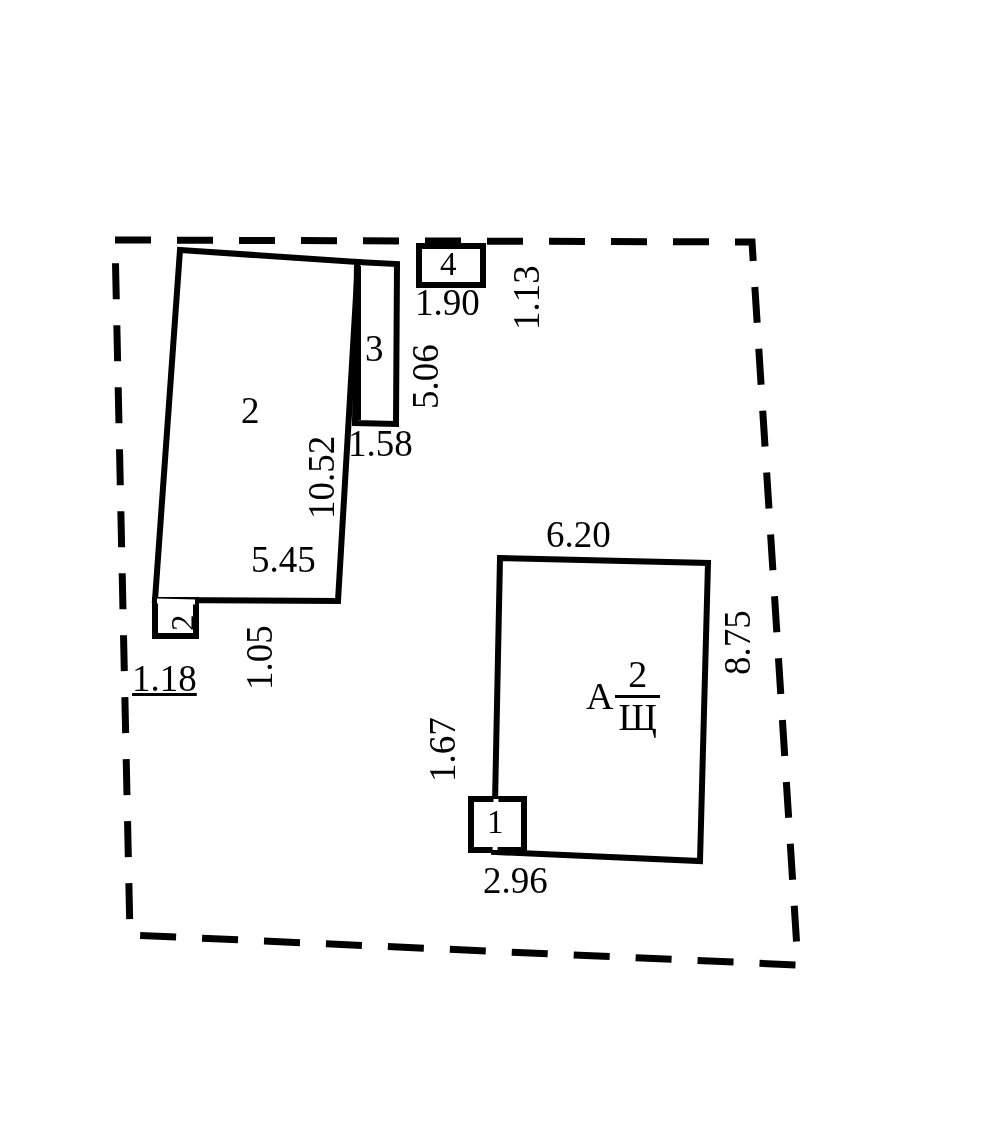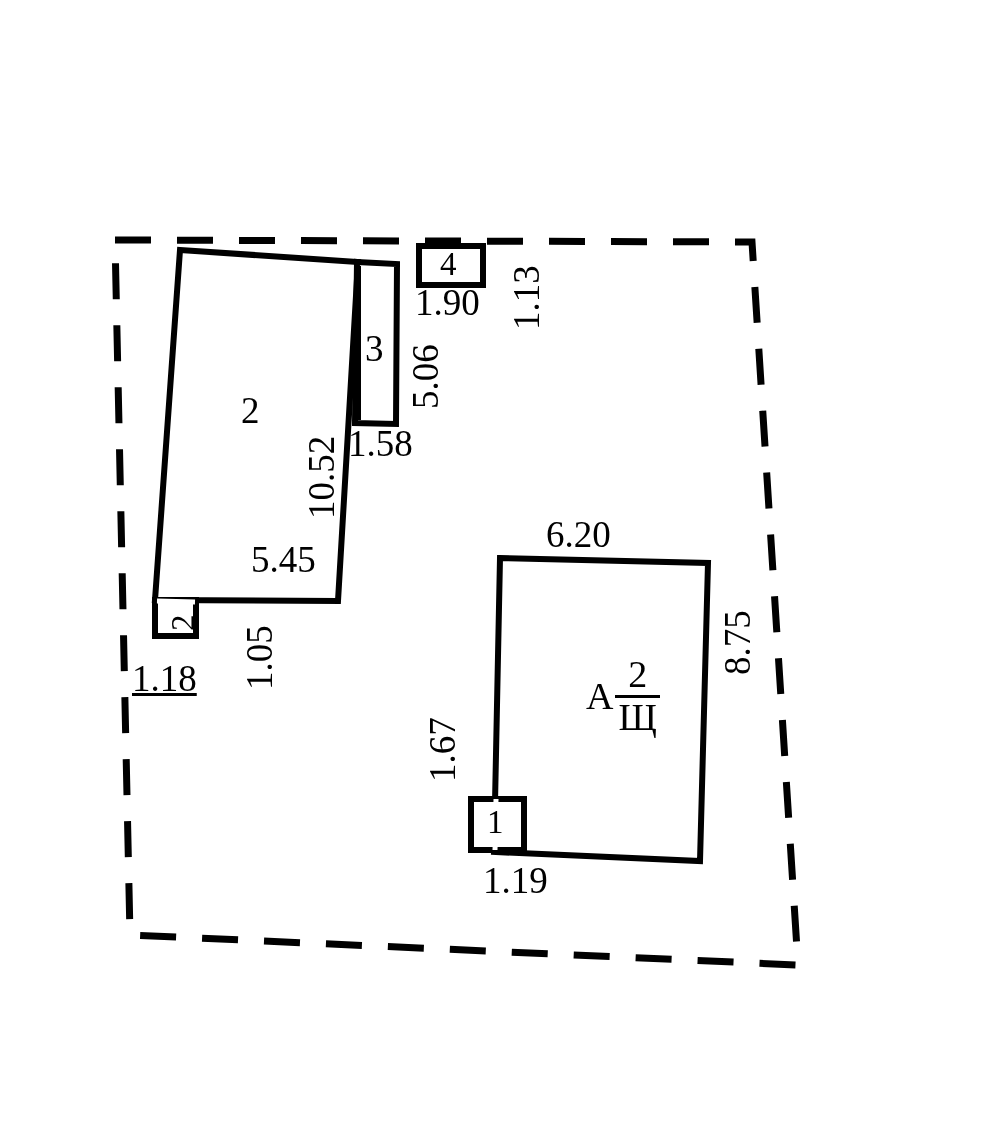--- a/index.html
+++ b/index.html
@@ -126,15 +126,15 @@
   <div class="dim-label" style="left:132px; top:660px;text-decoration:underline;">1.18</div>
 
   <div class="dim-label rot90" style="left:241px; top:690px;">1.05</div>
 
   <div class="dim-label" style="left:546px; top:516px;">6.20</div>
 
   <div class="dim-label rot90" style="left:719px; top:675px;">8.75</div>
 
   <div class="dim-label rot90" style="left:424px; top:782px;">1.67</div>
 
-  <div class="dim-label" style="left:483px; top:862px;">1.19</div>
+  <div class="dim-label" style="left:483px; top:862px;">2.96</div>
 
 </div>
 
 </body></html>

